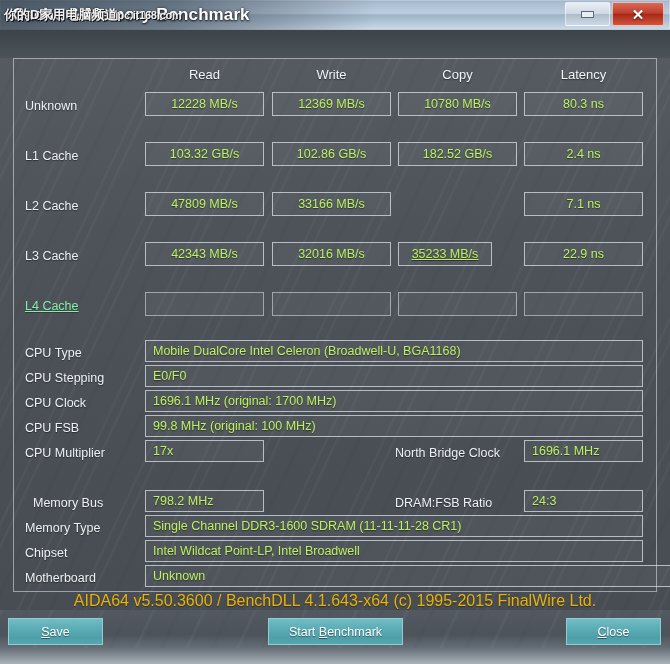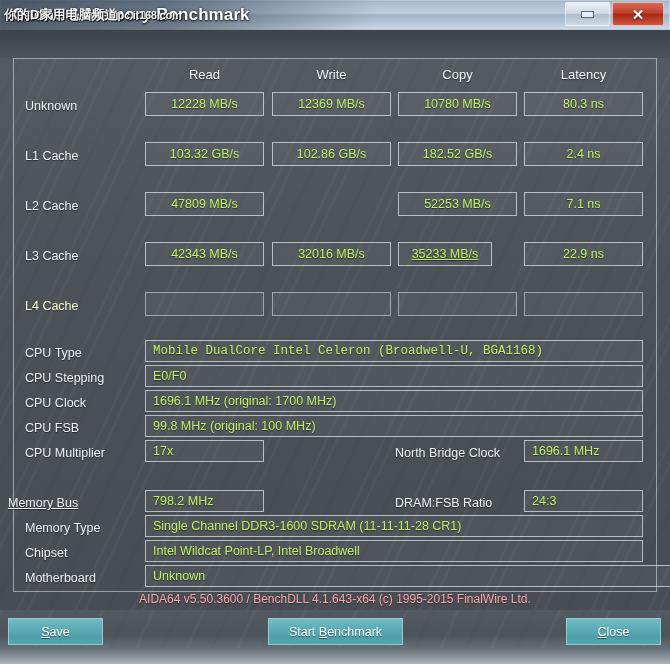--- a/index.html
+++ b/index.html
@@ -162,22 +162,23 @@
   
   .lbl {
     position: absolute;
     font-size: 12.5px;
     color: #eef2f6;
     line-height: 1;
     white-space: nowrap;
     text-shadow: 0 1px 1px rgba(0,0,0,0.45);
   }
   .lbl.dim {
-    color: #fef9c3;
+    color: #86efac;
     text-shadow: 0 1px 1px rgba(0,0,0,0.3);
+    text-decoration: underline;
   }
   .colhead {
     position: absolute;
     font-size: 13px;
     color: #f2f6fa;
     text-align: center;
     white-space: nowrap;
     text-shadow: 0 1px 1px rgba(0,0,0,0.5);
   }
   .field {
@@ -198,22 +199,22 @@
   .field.left   { justify-content: flex-start; padding-left: 7px; }
   .field.empty  { border-color: rgba(222,229,236,0.55); }
 
   
   #credit {
     position: absolute;
     left: 13px;
     top: 592px;
     width: 644px;
     text-align: center;
-    font-size: 12px;
-    color: #fca5a5;
+    font-size: 16px;
+    color: #eab308;
     white-space: nowrap;
     text-shadow: 0 1px 1px rgba(0,0,0,0.4);
   }
 
   
   #buttonbar {
     position: absolute;
     left: 0; top: 610px;
     width: 670px;
     height: 54px;
@@ -293,53 +294,53 @@
   <div class="field center" style="left:524px; top:92px; width:119px; height:24px;">80.3 ns</div>
 
   <div class="lbl" style="left:25px; top:150px;">L1 Cache</div>
   <div class="field center" style="left:145px; top:142px; width:119px; height:24px;">103.32 GB/s</div>
   <div class="field center" style="left:272px; top:142px; width:119px; height:24px;">102.86 GB/s</div>
   <div class="field center" style="left:398px; top:142px; width:119px; height:24px;">182.52 GB/s</div>
   <div class="field center" style="left:524px; top:142px; width:119px; height:24px;">2.4 ns</div>
 
   <div class="lbl" style="left:25px; top:200px;">L2 Cache</div>
   <div class="field center" style="left:145px; top:192px; width:119px; height:24px;">47809 MB/s</div>
-  <div class="field center" style="left:398px; top:192px; width:119px; height:24px;">52253 MB/s</div>
+  <div class="field center" style="left:272px; top:192px; width:119px; height:24px;">33166 MB/s</div>
   <div class="field center" style="left:524px; top:192px; width:119px; height:24px;">7.1 ns</div>
 
   <div class="lbl" style="left:25px; top:250px;">L3 Cache</div>
   <div class="field center" style="left:145px; top:242px; width:119px; height:24px;">42343 MB/s</div>
   <div class="field center" style="left:272px; top:242px; width:119px; height:24px;">32016 MB/s</div>
   <div class="field center" style="left:398px; top:242px; width:94px; height:24px;text-decoration:underline;">35233 MB/s</div>
   <div class="field center" style="left:524px; top:242px; width:119px; height:24px;">22.9 ns</div>
 
   <div class="lbl dim" style="left:25px; top:300px;">L4 Cache</div>
   <div class="field center empty" style="left:145px; top:292px; width:119px; height:24px;"></div>
   <div class="field center empty" style="left:272px; top:292px; width:119px; height:24px;"></div>
   <div class="field center empty" style="left:398px; top:292px; width:119px; height:24px;"></div>
   <div class="field center empty" style="left:524px; top:292px; width:119px; height:24px;"></div>
 
   <div class="lbl" style="left:25px; top:347px;">CPU Type</div>
-  <div class="field left" style="left:145px; top:340px; width:498px; height:22px;font-family:Liberation Mono, monospace;">Mobile DualCore Intel Celeron  (Broadwell-U, BGA1168)</div>
+  <div class="field left" style="left:145px; top:340px; width:498px; height:22px;">Mobile DualCore Intel Celeron  (Broadwell-U, BGA1168)</div>
 
   <div class="lbl" style="left:25px; top:372px;">CPU Stepping</div>
   <div class="field left" style="left:145px; top:365px; width:498px; height:22px;">E0/F0</div>
 
   <div class="lbl" style="left:25px; top:397px;">CPU Clock</div>
   <div class="field left" style="left:145px; top:390px; width:498px; height:22px;">1696.1 MHz  (original: 1700 MHz)</div>
 
   <div class="lbl" style="left:25px; top:422px;">CPU FSB</div>
   <div class="field left" style="left:145px; top:415px; width:498px; height:22px;">99.8 MHz  (original: 100 MHz)</div>
 
   <div class="lbl" style="left:25px; top:447px;">CPU Multiplier</div>
   <div class="field left" style="left:145px; top:440px; width:119px; height:22px;">17x</div>
   <div class="lbl" style="left:395px; top:447px;">North Bridge Clock</div>
   <div class="field left" style="left:524px; top:440px; width:119px; height:22px;">1696.1 MHz</div>
 
-  <div class="lbl" style="left:8px; top:497px;text-decoration:underline;">Memory Bus</div>
+  <div class="lbl" style="left:33px; top:497px;">Memory Bus</div>
   <div class="field left" style="left:145px; top:490px; width:119px; height:22px;">798.2 MHz</div>
   <div class="lbl" style="left:395px; top:497px;">DRAM:FSB Ratio</div>
   <div class="field left" style="left:524px; top:490px; width:119px; height:22px;">24:3</div>
 
   <div class="lbl" style="left:25px; top:522px;">Memory Type</div>
   <div class="field left" style="left:145px; top:515px; width:498px; height:22px;">Single Channel DDR3-1600 SDRAM  (11-11-11-28 CR1)</div>
 
   <div class="lbl" style="left:25px; top:547px;">Chipset</div>
   <div class="field left" style="left:145px; top:540px; width:498px; height:22px;">Intel Wildcat Point-LP, Intel Broadwell</div>
 

